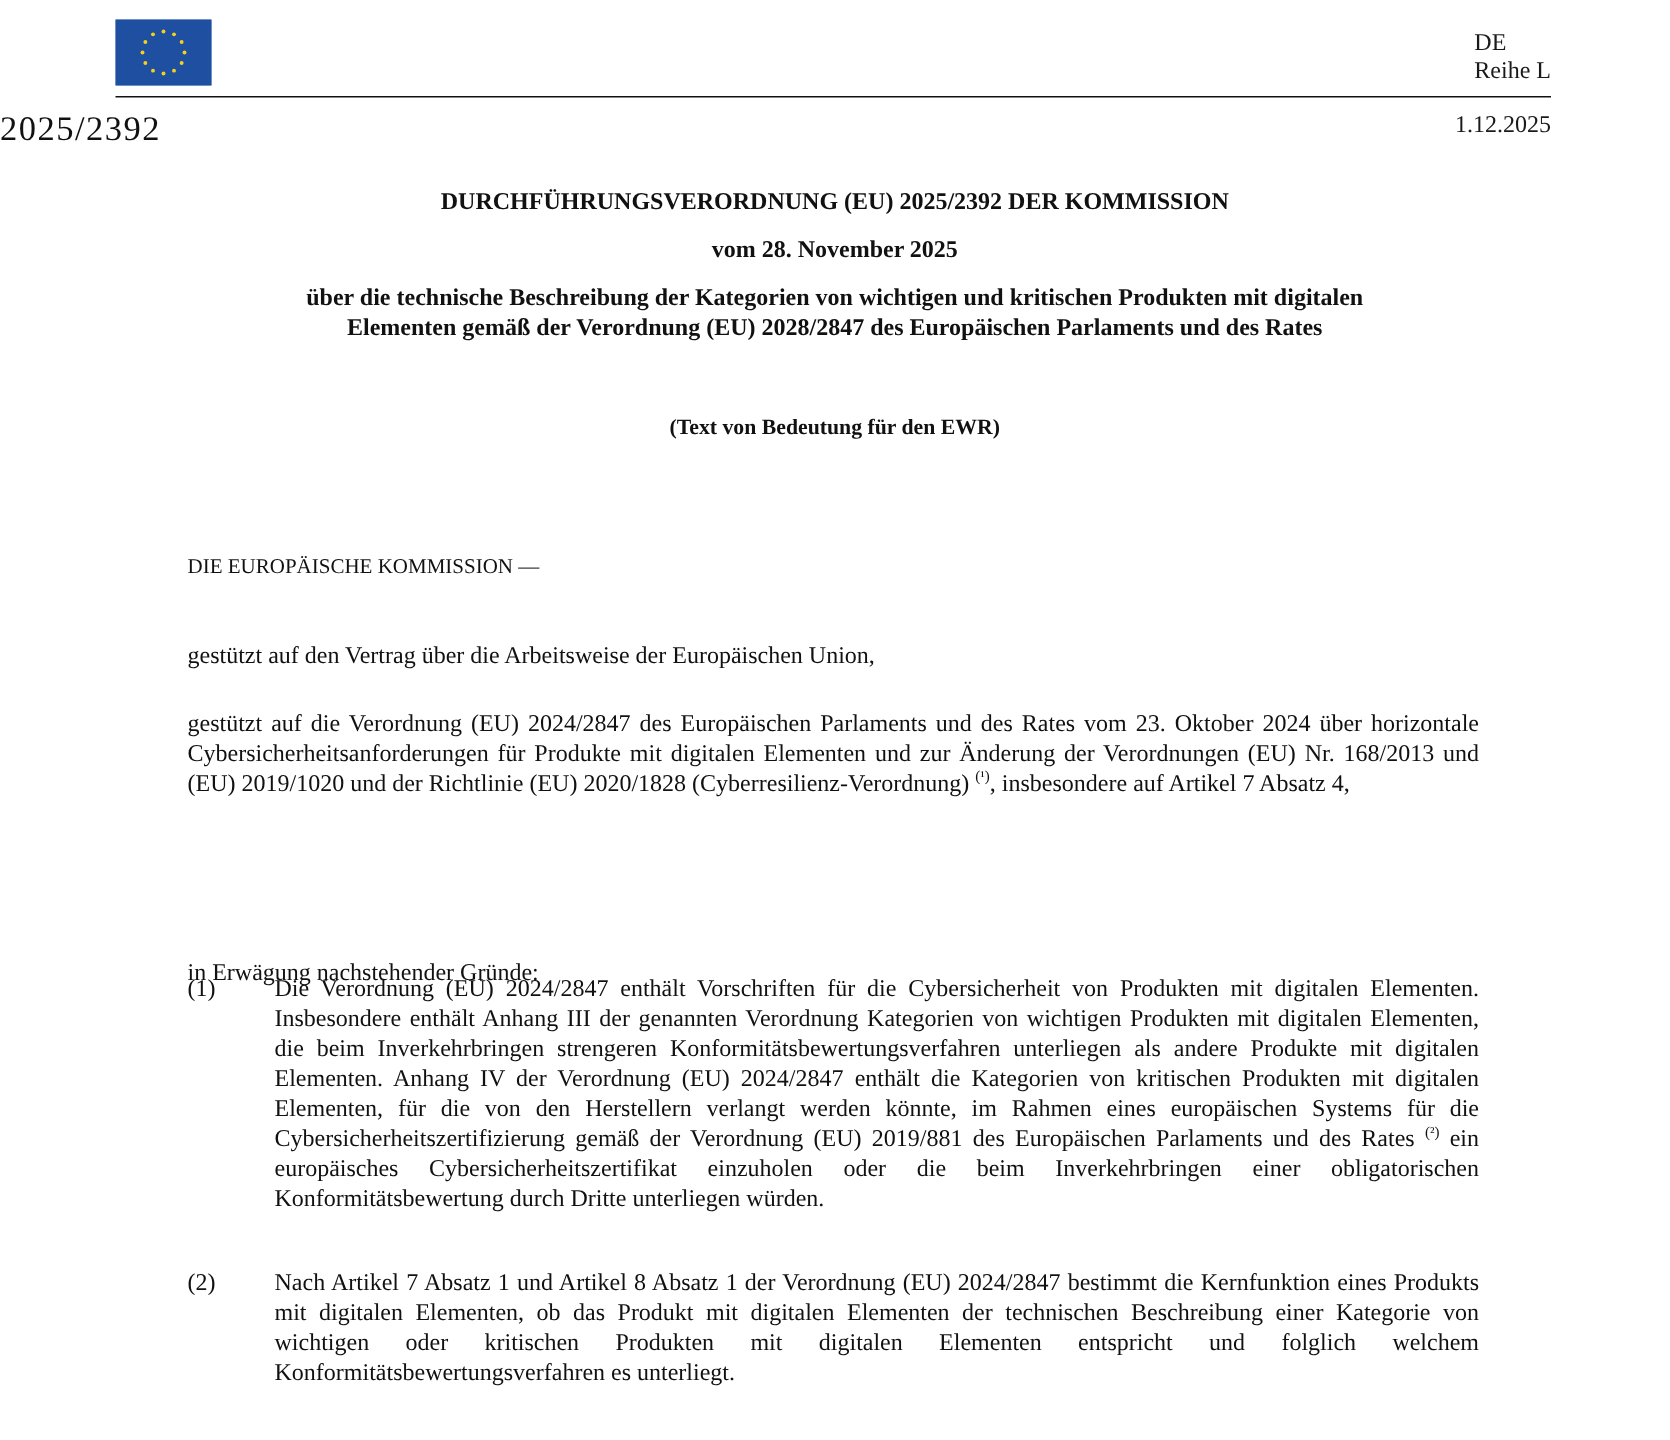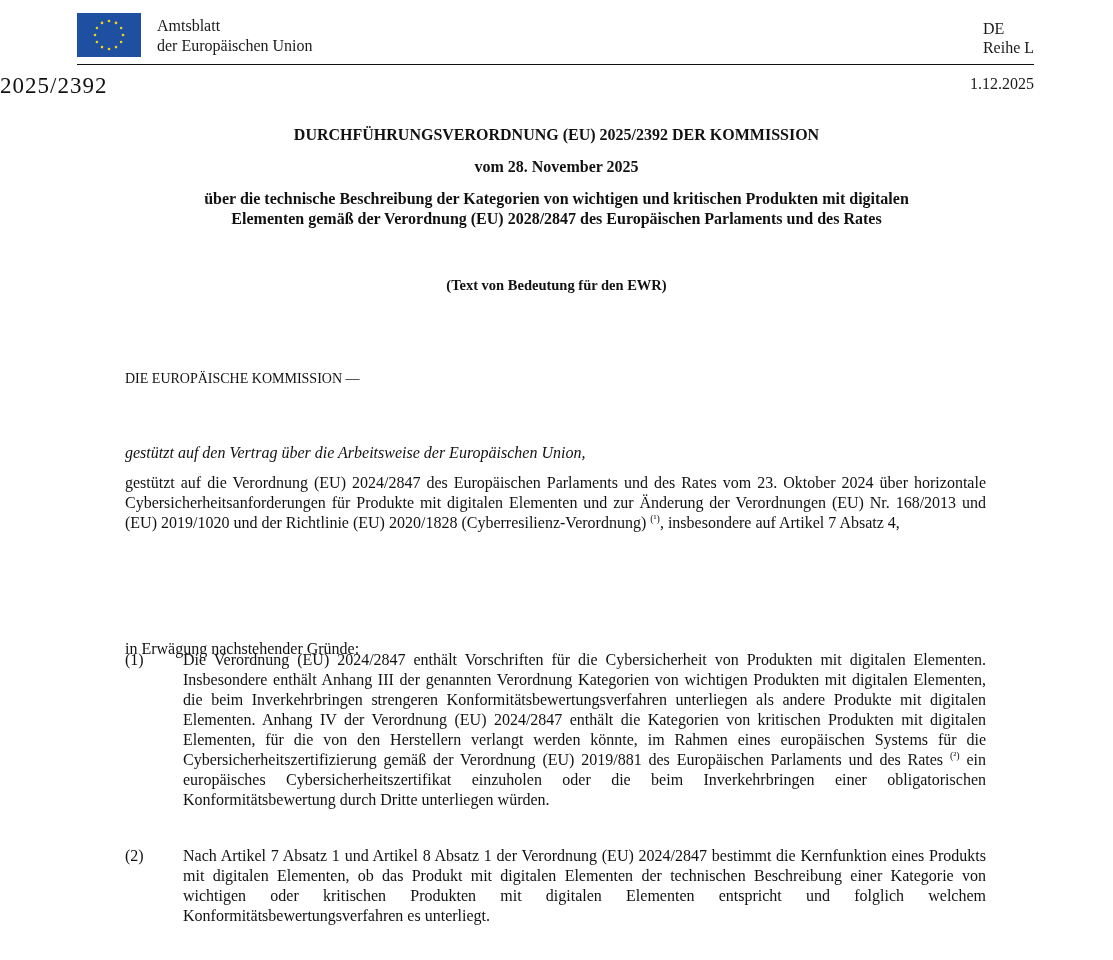--- a/index.html
+++ b/index.html
@@ -82,21 +82,21 @@
 
     .body {
       position: absolute;
       left: 125px;
       width: 861px;
       font-size: 16px;
       line-height: 20px;
       text-align: justify;
     }
     .smallcaps-heading { top: 369px; font-size: 14px; }
-    .p-treaty { top: 443px; font-style: italic; }
+    .p-treaty { top: 428px; }
     .p-regulation { top: 473px; }
     .p-recitals-intro { top: 595px; margin-top: 44px; }
     .recital {
       position: absolute;
       left: 125px;
       width: 861px;
       font-size: 16px;
       line-height: 20px;
     }
     .recital .num {
@@ -135,24 +135,20 @@
         <circle cx="39" cy="34.1" r="1.3"></circle>
         <circle cx="32" cy="36" r="1.3"></circle>
         <circle cx="25" cy="34.1" r="1.3"></circle>
         <circle cx="19.9" cy="29" r="1.3"></circle>
         <circle cx="18" cy="22" r="1.3"></circle>
         <circle cx="19.9" cy="15" r="1.3"></circle>
         <circle cx="25" cy="9.9" r="1.3"></circle>
       </g>
     </svg>
   </div>
-  <div class="journal-name">
-    <div>Amtsblatt</div>
-    <div>der Europäischen Union</div>
-  </div>
   <div class="series">
     <div>DE</div>
     <div>Reihe L</div>
   </div>
 </div>
 
 <div class="doc-number">2025/2392</div>
 <div class="pub-date">1.12.2025</div>
 
 <div class="title-block title-main">DURCHFÜHRUNGSVERORDNUNG (EU) 2025/2392 DER KOMMISSION</div>

